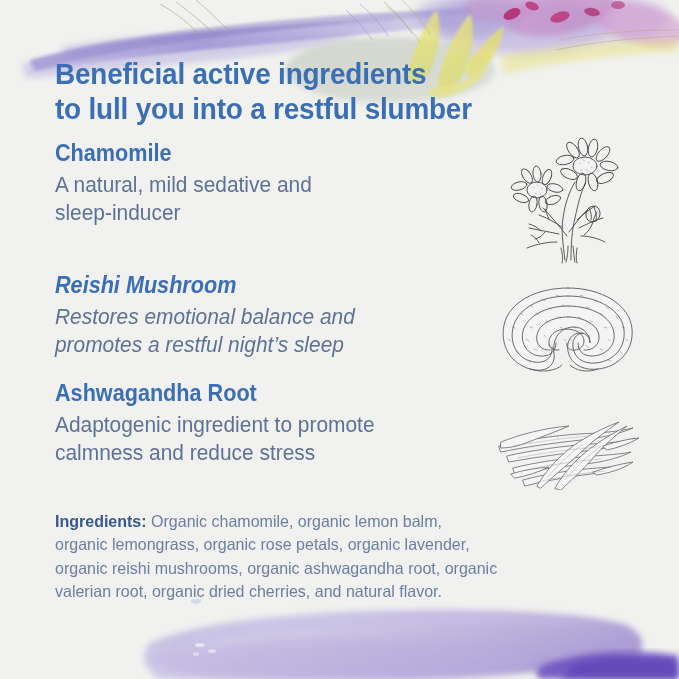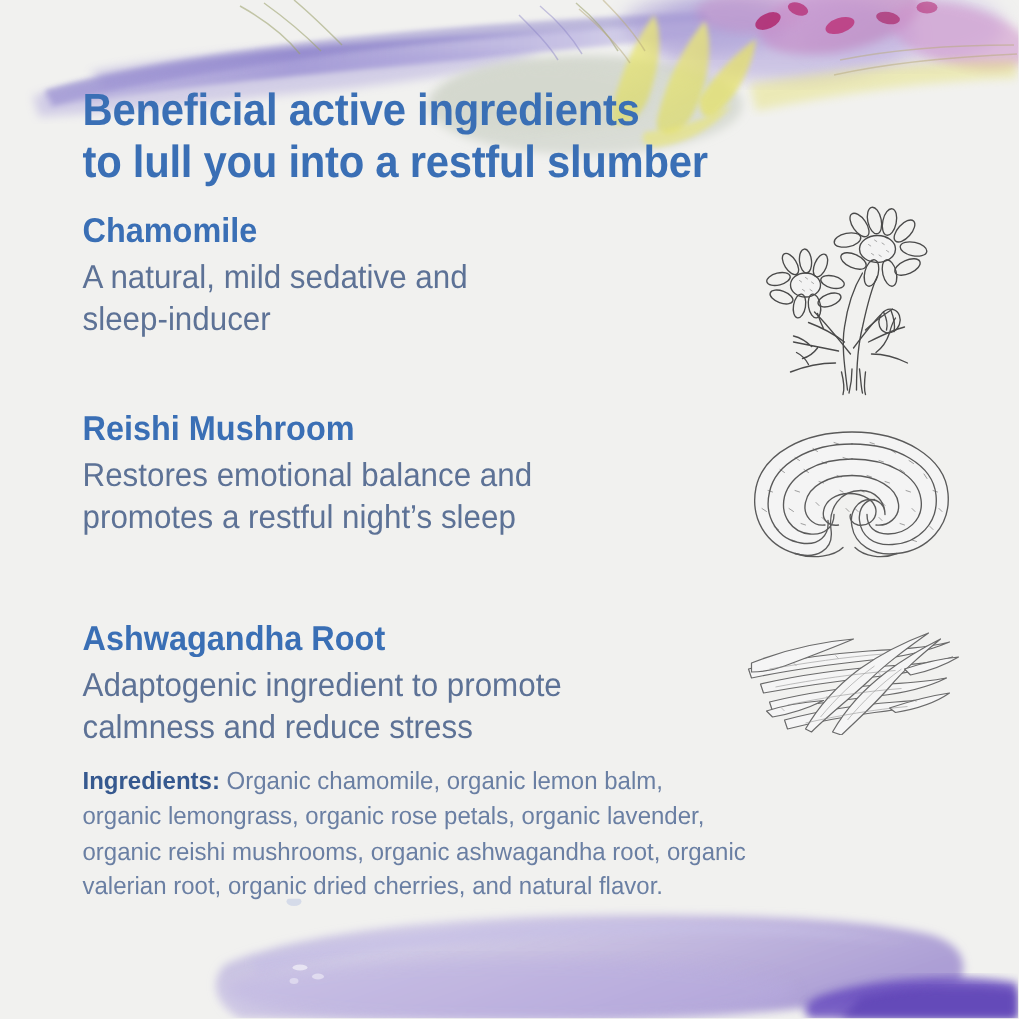--- a/index.html
+++ b/index.html
@@ -32,22 +32,22 @@
     white-space:nowrap;
   }
   .block .desc{
     color:#5d7296;font-size:22px;line-height:1.27;margin-top:3px;
     transform:scaleX(0.95);transform-origin:left top;
     font-weight:400;
   }
   .block .desc span{display:block;white-space:nowrap;}
 
   #block-0{top:140px;}
-  #block-1{top:272px;}
-  #block-2{top:412px;}
+  #block-1{top:272px;font-style:italic;}
+  #block-2{top:380px;}
 
   
   .illu{position:absolute;}
   #illu-0{left:493px;top:136px;width:150px;height:128px;}
   #illu-1{left:490px;top:283px;width:155px;height:92px;}
   #illu-2{left:493px;top:412px;width:152px;height:78px;}
   .illu svg{display:block;width:100%;height:100%;}
 
   
   .ingredients{

